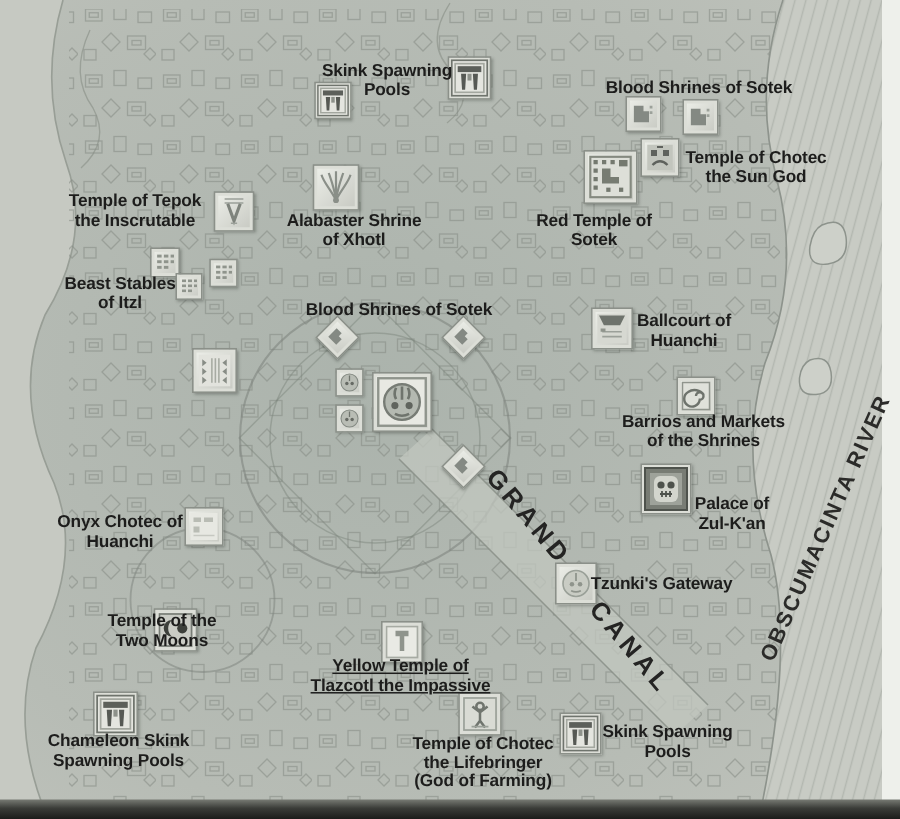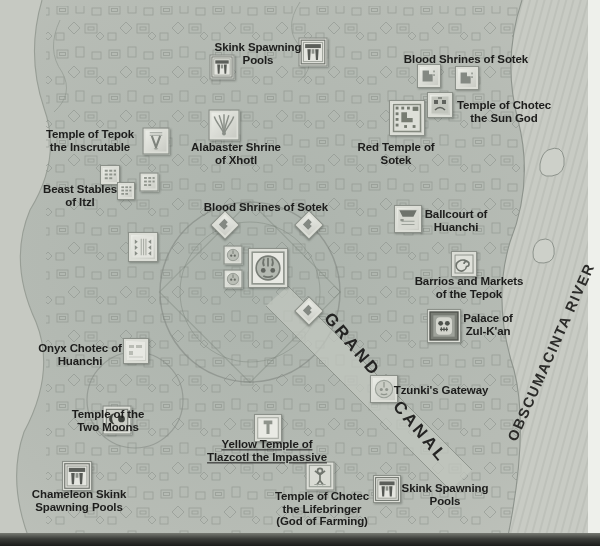--- a/index.html
+++ b/index.html
@@ -321,33 +321,33 @@
         </svg>
       </div>
       <div class="map-icon" style="left: 464px; top: 264px; width: 24px; height: 24px;">
         <svg viewBox="0 0 24 24">
           <rect x="3" y="3" width="18" height="18" fill="#dfe1da" stroke="#8f948c"></rect>
           <path d="M12 12 a2.5 2.5 0 1 1 2.5 2.5 a5.2 5.2 0 1 1 -7.7 -5.2 a7.5 7.5 0 0 1 10.4 2" fill="none" stroke="#6e736c" stroke-width="1.6"></path>
         </svg>
       </div>
       <div class="loc-label" style="left: 469px; top: 288px;">
         <div>Barrios and Markets</div>
-        <div>of the Tepok</div>
+        <div>of the Shrines</div>
       </div>
       <div class="map-icon" style="left: 444px; top: 326px; width: 32px; height: 32px;">
         <svg viewBox="0 0 24 24">
           <rect x="1.5" y="1.5" width="21" height="21" fill="#787c74" stroke="#4e524c"></rect>
           <rect x="4" y="4" width="16" height="16" fill="#9ea29a"></rect>
           <rect x="6" y="5.5" width="12" height="13" rx="3" fill="#d3d5cd"></rect>
           <circle cx="9.5" cy="10" r="1.8" fill="#4e524c"></circle>
           <circle cx="14.5" cy="10" r="1.8" fill="#4e524c"></circle>
           <path d="M9 14.5 h6 M10 13 v3 M12 13 v3 M14 13 v3" stroke="#4e524c" stroke-width="0.9"></path>
         </svg>
       </div>
-      <div class="loc-label" style="left: 488px; top: 325px;">
+      <div class="loc-label" style="left: 488px; top: 343px;">
         <div>Palace of</div>
         <div>Zul-K'an</div>
       </div>
       <div class="map-icon" style="left: 136px; top: 351px; width: 24px; height: 24px;">
         <svg viewBox="0 0 24 24">
           <rect x="3" y="3" width="18" height="18" fill="#e7e8e2"></rect>
           <g fill="#b9bcb4">
             <rect x="5" y="6" width="5" height="3"></rect>
             <rect x="12" y="6" width="6" height="3"></rect>
             <rect x="5" y="12" width="4" height="4"></rect>

